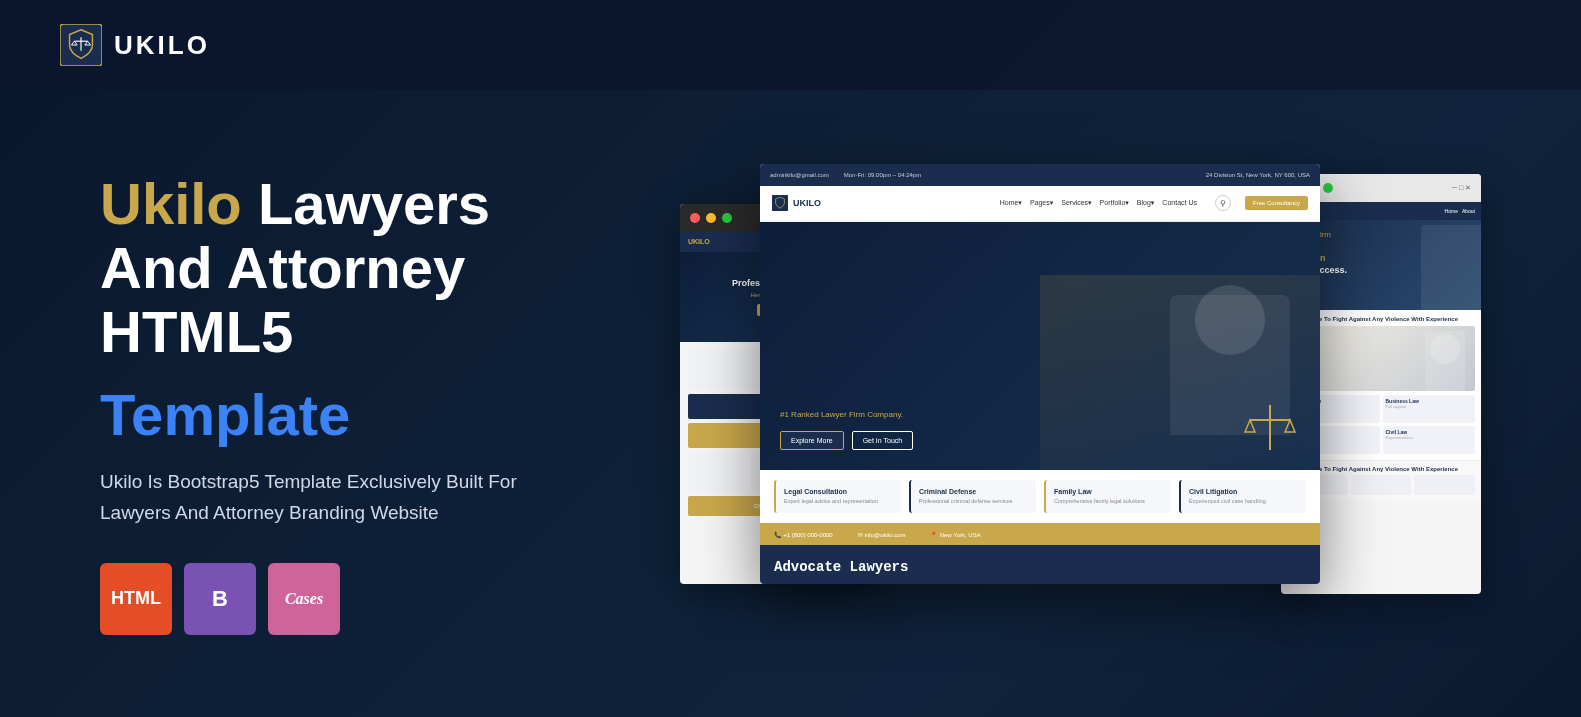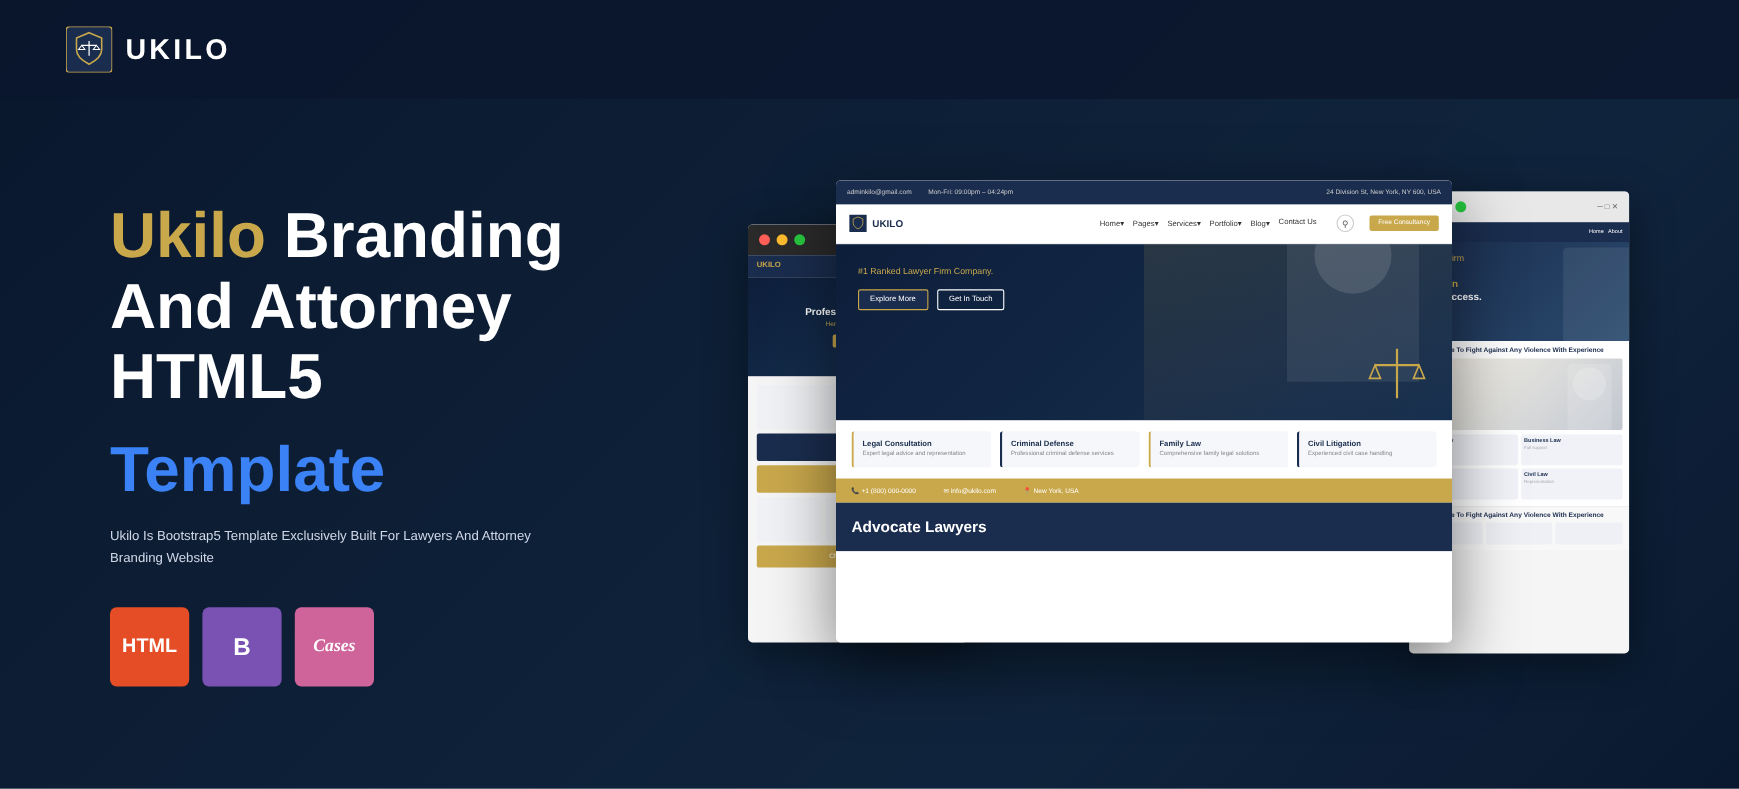--- a/index.html
+++ b/index.html
@@ -116,21 +116,21 @@
       font-size: 58px;
       font-weight: 900;
       color: #3b82f6;
       font-family: Arial, sans-serif;
       line-height: 1.1;
       margin-bottom: 20px;
     }
 
     .hero-subtitle {
       color: #d0d8e8;
-      font-size: 12px;
+      font-size: 19px;
       line-height: 1.6;
       font-family: Arial, sans-serif;
       margin-bottom: 35px;
       max-width: 420px;
     }
 
     .tech-badges {
       display: flex;
       gap: 12px;
       margin-top: 10px;
@@ -342,21 +342,21 @@
     </a>
 
 
   </nav>
 
   <div class="hero-content">
 
     <div class="hero-text">
       <h1 class="hero-title">
         <span class="accent">Ukilo</span>
-        <span>Branding</span><br>
+        <span>Lawyers</span><br>
         <span>And Attorney</span><br>
         <span>HTML5</span>
       </h1>
       <div class="hero-title-template">Template</div>
       <p class="hero-subtitle">Ukilo Is Bootstrap5 Template Exclusively Built For Lawyers And Attorney Branding Website</p>
 
       <div class="tech-badges">
         <div class="badge badge-html">
           <span>HTML</span>
         </div>
@@ -432,21 +432,21 @@
             <span style="font-size:7px;color:#333;font-family:Arial,sans-serif;">Portfolio▾</span>
             <span style="font-size:7px;color:#333;font-family:Arial,sans-serif;">Blog▾</span>
             <span style="font-size:7px;color:#333;font-family:Arial,sans-serif;">Contact Us</span>
           </div>
           <div style="width:16px;height:16px;border:1px solid #ccc;border-radius:50%;display:flex;align-items:center;justify-content:center;margin-left:8px;">
             <span style="font-size:8px;color:#555;">⚲</span>
           </div>
           <div style="background:#c9a84c;color:white;font-size:6px;padding:4px 8px;border-radius:2px;margin-left:4px;font-family:Arial,sans-serif;">Free Consultancy</div>
         </div>
 
-        <div style="height:160px;background:linear-gradient(135deg,#0d1e3a,#16304f);position:relative;overflow:hidden;display:flex;align-items:flex-start;padding:20px;">
+        <div style="height:248px;background:linear-gradient(135deg,#0d1e3a,#16304f);position:relative;overflow:hidden;display:flex;align-items:flex-end;padding:20px;">
           <div style="z-index:2;flex:0 0 240px;">
             <div style="color:#c9a84c;font-size:8px;font-family:Arial,sans-serif;margin-bottom:6px;">#1 Ranked Lawyer Firm Company.</div>
             <div style="display:flex;gap:8px;margin-top:12px;">
               <div style="background:#1a2d4e;color:white;font-size:7px;padding:5px 10px;border-radius:2px;border:1px solid #c9a84c;font-family:Arial,sans-serif;">Explore More</div>
               <div style="background:transparent;color:white;font-size:7px;padding:5px 10px;border-radius:2px;border:1px solid white;font-family:Arial,sans-serif;">Get In Touch</div>
             </div>
           </div>
 
           <div style="position:absolute;right:0;bottom:0;width:280px;height:195px;overflow:hidden;">
 
@@ -486,21 +486,21 @@
           </div>
         </div>
 
         <div style="height:22px;background:#c9a84c;display:flex;align-items:center;padding:0 14px;gap:25px;">
           <span style="color:white;font-size:6px;font-family:Arial,sans-serif;">📞 +1 (800) 000-0000</span>
           <span style="color:white;font-size:6px;font-family:Arial,sans-serif;">✉ info@ukilo.com</span>
           <span style="color:white;font-size:6px;font-family:Arial,sans-serif;">📍 New York, USA</span>
         </div>
 
         <div style="background:#1a2d4e;height:44px;display:flex;align-items:center;padding:0 14px;">
-          <span style="color:white;font-size:14px;font-weight:700;font-family:Liberation Sans, sans-serif;">Advocate Lawyers</span>
+          <span style="color:white;font-size:14px;font-weight:700;font-family:Liberation Mono, monospace;">Advocate Lawyers</span>
         </div>
       </div>
 
       <div class="screenshot-right">
         <div class="window-chrome">
           <span class="dot dot-red"></span>
           <span class="dot dot-yellow"></span>
           <span class="dot dot-green"></span>
           <span style="font-size:7px;color:#666;font-family:Arial,sans-serif;margin-left:auto;">─ □ ✕</span>
         </div>

